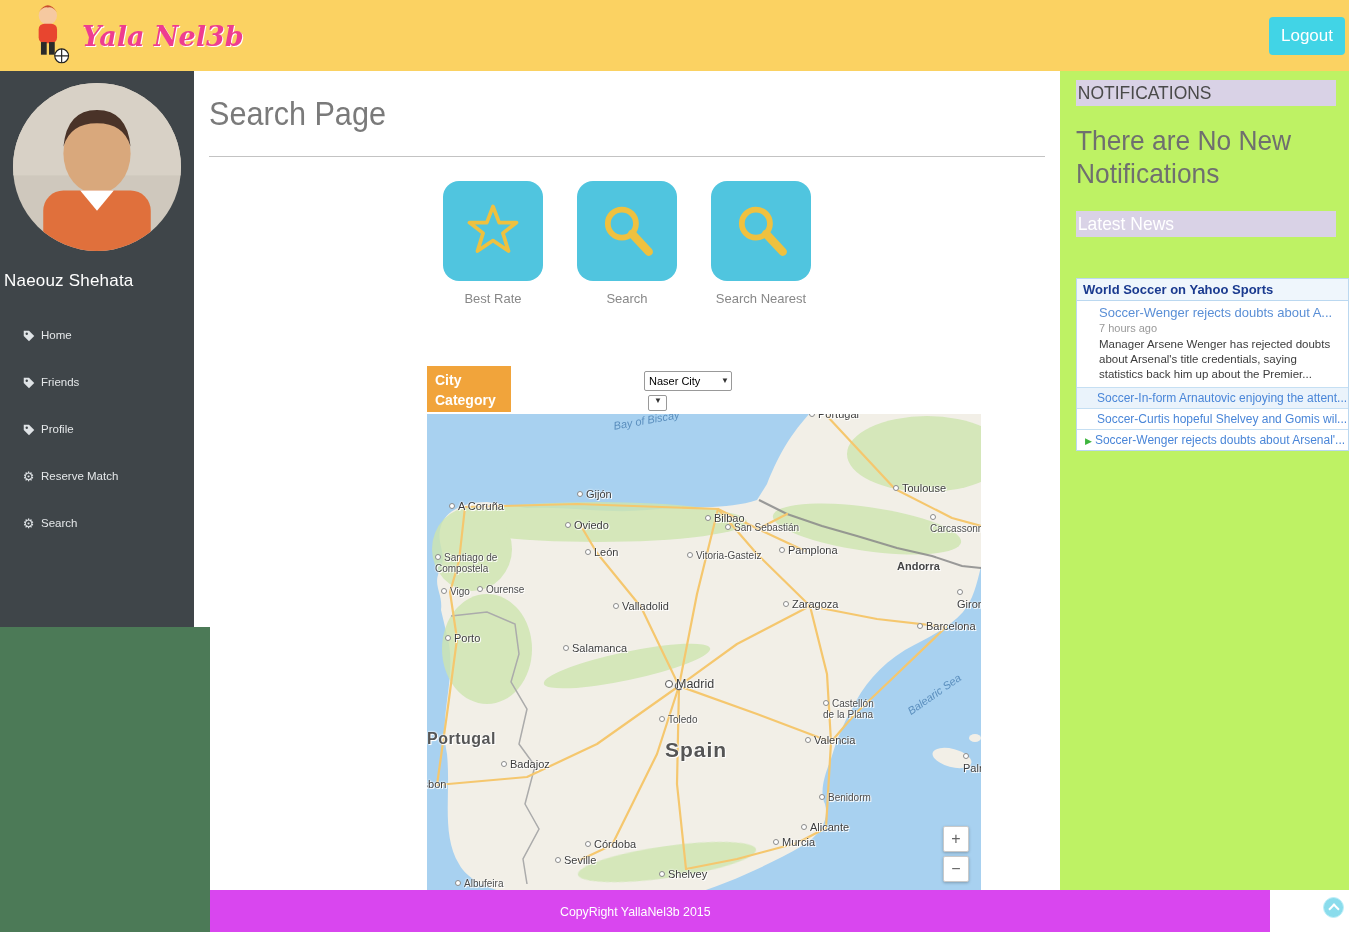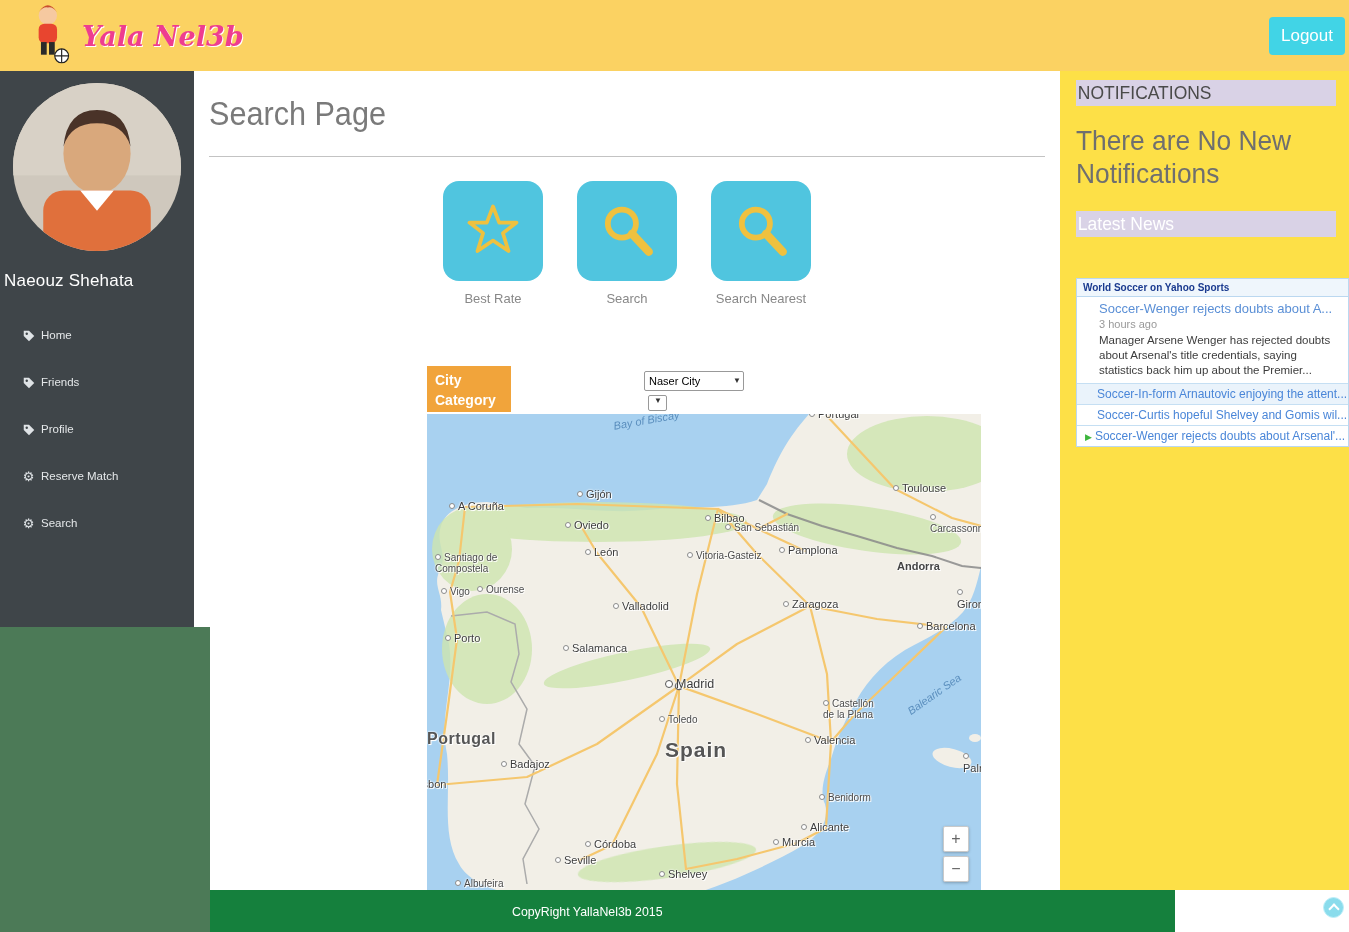--- a/index.html
+++ b/index.html
@@ -35,21 +35,21 @@
               display:flex;align-items:center;justify-content:center;cursor:pointer;border:none;}
   .action-lbl{position:absolute;top:291px;width:160px;text-align:center;font-size:13px;color:#888;}
 
   .filter-box{position:absolute;left:427px;top:366px;width:84px;height:46px;background:#F1A43B;
               color:#fff;font-size:14px;font-weight:bold;padding:4px 0 0 8px;box-sizing:border-box;line-height:20px;}
   .select-wrap{position:absolute;}
   .select-wrap select{width:100%;height:100%;font-size:11px;border:1px solid #999;background:#fff;
               -webkit-appearance:none;appearance:none;padding:0 14px 0 4px;border-radius:2px;
               font-family:"Liberation Sans",sans-serif;}
   .select-arrow{position:absolute;right:3px;top:50%;transform:translateY(-55%);font-size:8px;color:#333;pointer-events:none;}
-  .city-select{left:644px;top:371px;width:100px;height:20px;}
+  .city-select{left:644px;top:371px;width:88px;height:20px;}
   .mini-select{left:648px;top:393px;width:19px;height:16px;}
   .mini-select select{padding:0;}
   .mini-select .select-arrow{right:5px;}
 
   
   .map{position:absolute;left:427px;top:414px;width:554px;height:482px;overflow:hidden;background:#A8D1F0;
        cursor:grab;z-index:1;}
   .map svg{position:absolute;left:0;top:0;}
   .map-labels{position:absolute;left:0;top:0;width:554px;height:482px;}
   .map-label{position:absolute;white-space:pre-line;color:#3c3c3c;
@@ -65,44 +65,44 @@
   .map-label.country-sm{font-size:16px;font-weight:bold;color:#555;letter-spacing:.5px;}
   .map-label.sea{font-size:11px;font-style:italic;color:#5B8FBE;text-shadow:none;}
   .map-label.area{font-size:11px;font-weight:bold;color:#444;}
   .zoom-btn{position:absolute;right:12px;width:24px;height:24px;background:#fff;border:1px solid #c9c9c9;
             border-radius:2px;box-shadow:0 1px 3px rgba(0,0,0,.25);font-size:16px;color:#666;
             display:flex;align-items:center;justify-content:center;cursor:pointer;z-index:3;}
   .zoom-in{bottom:44px;}
   .zoom-out{bottom:14px;}
 
   
-  .right-panel{position:absolute;left:1060px;top:71px;width:289px;height:819px;background:#fde047;}
+  .right-panel{position:absolute;left:1060px;top:71px;width:289px;height:819px;background:#bef264;}
   .panel-bar{position:absolute;left:16px;width:260px;height:26px;background:#D9D2E6;display:flex;align-items:center;}
   .notif-bar{top:9px;}
   .notif-bar span{font-size:19px;color:#4a4a4a;transform:scaleX(.92);transform-origin:left;padding-left:2px;}
   .notif-empty{position:absolute;left:16px;top:53px;width:280px;font-size:28px;color:#6f6f6f;line-height:1.18;
                transform:scaleX(.94);transform-origin:left;}
   .news-bar{top:140px;}
   .news-bar span{font-size:19px;color:#fff;transform:scaleX(.92);transform-origin:left;padding-left:2px;}
 
   .news-widget{position:absolute;left:16px;top:207px;width:271px;border:1px solid #BBD8F0;background:#fff;
                font-size:12px;overflow:hidden;}
-  .news-source{padding:3px 6px;background:#EFF6FC;color:#1a3a8f;font-weight:bold;font-size:10px;
+  .news-source{padding:3px 6px;background:#EFF6FC;color:#1a3a8f;font-weight:bold;font-size:13px;
                border-bottom:1px solid #BBD8F0;white-space:nowrap;}
   .news-head{padding:4px 4px 0 22px;color:#5A8FD6;font-size:13px;white-space:nowrap;overflow:hidden;cursor:pointer;}
   .news-time{padding:2px 4px 0 22px;color:#999;font-size:11px;}
   .news-summary{padding:3px 4px 5px 22px;color:#3c3c3c;font-size:11.5px;line-height:1.3;
                 max-height:49px;overflow:hidden;}
   .news-item{border-top:1px solid #C5DFF3;padding:2px 4px 2px 20px;color:#4A86D8;white-space:nowrap;
              overflow:hidden;cursor:pointer;height:16px;line-height:16px;}
   .news-item.active{background:#EAF3FB;}
   .news-item .play{color:#3DB53D;font-size:9px;margin:0 3px 0 -12px;}
 
   
-  .footer{position:absolute;left:0;bottom:0;width:1175px;height:42px;background:#15803d;z-index:6;
+  .footer{position:absolute;left:0;bottom:0;width:1270px;height:42px;background:#d946ef;z-index:6;
           display:flex;align-items:center;justify-content:center;}
   .footer span{color:#fff;font-size:13px;transform:scaleX(.95);}
   .scroll-top{position:absolute;left:1323px;top:897px;width:19px;height:19px;border-radius:50%;
               background:#8ADCEC;border:1px solid #bdeef8;z-index:11;cursor:pointer;
               display:flex;align-items:center;justify-content:center;}
   .chev{width:6px;height:6px;border-left:2px solid #fff;border-top:2px solid #fff;
         transform:rotate(45deg);margin-top:3px;}
 </style>
 </head>
 <body>
@@ -323,21 +323,21 @@
       <span>NOTIFICATIONS</span>
     </div>
     <div class="notif-empty">There are No New Notifications</div>
     <div class="panel-bar news-bar">
       <span>Latest News</span>
     </div>
 
     <div class="news-widget">
       <div class="news-source">World Soccer on Yahoo Sports</div>
       <div class="news-head">Soccer-Wenger rejects doubts about A...</div>
-      <div class="news-time">3 hours ago</div>
+      <div class="news-time">7 hours ago</div>
       <div class="news-summary">Manager Arsene Wenger has rejected doubts about Arsenal's title credentials, saying statistics back him up about the Premier...</div>
       <div class="news-item active">Soccer-In-form Arnautovic enjoying the attent...</div>
       <div class="news-item">Soccer-Curtis hopeful Shelvey and Gomis wil...</div>
       <div class="news-item">
         <span class="play">▶</span><span>Soccer-Wenger rejects doubts about Arsenal'...</span>
       </div>
     </div>
   </div>
 
   <div class="footer">

